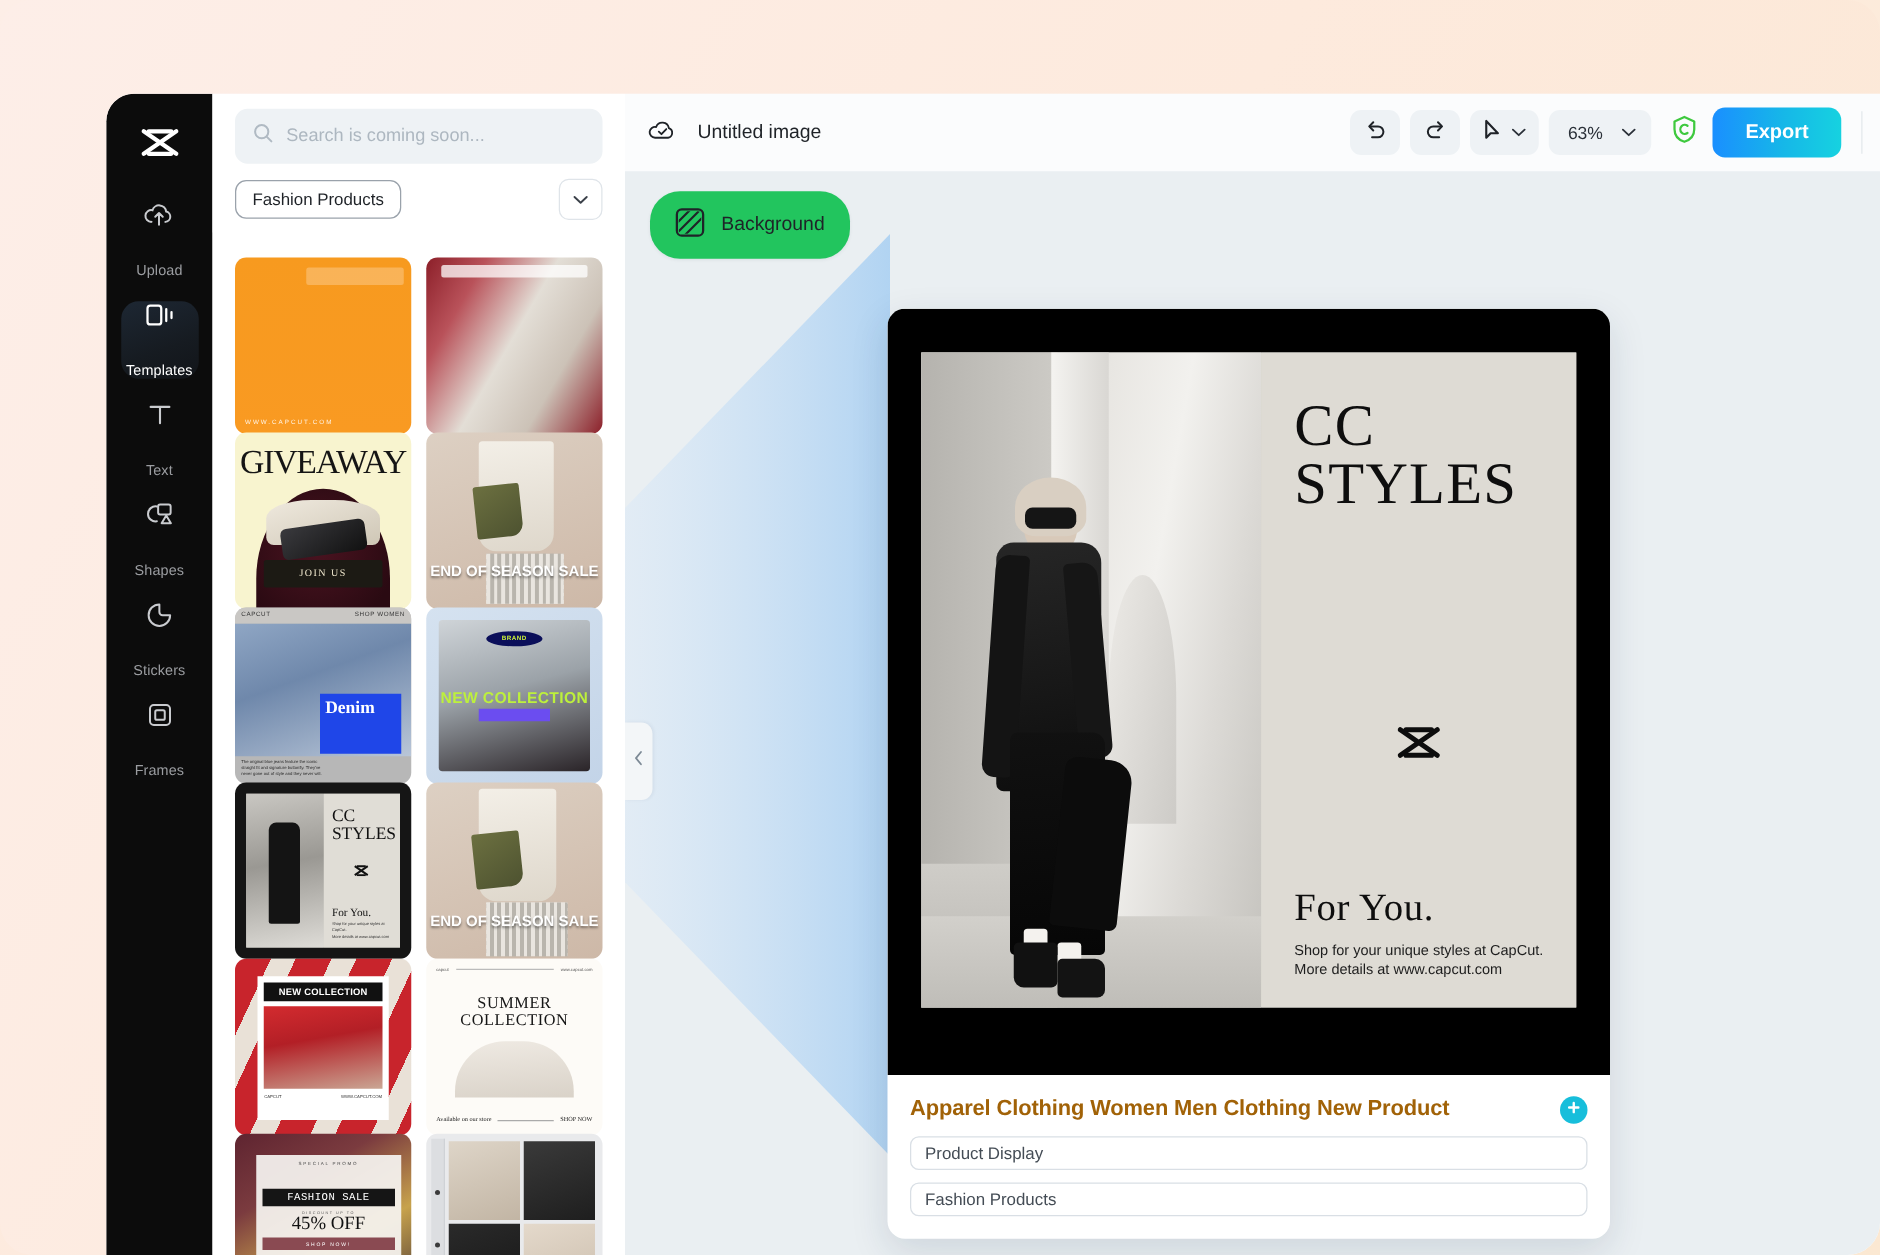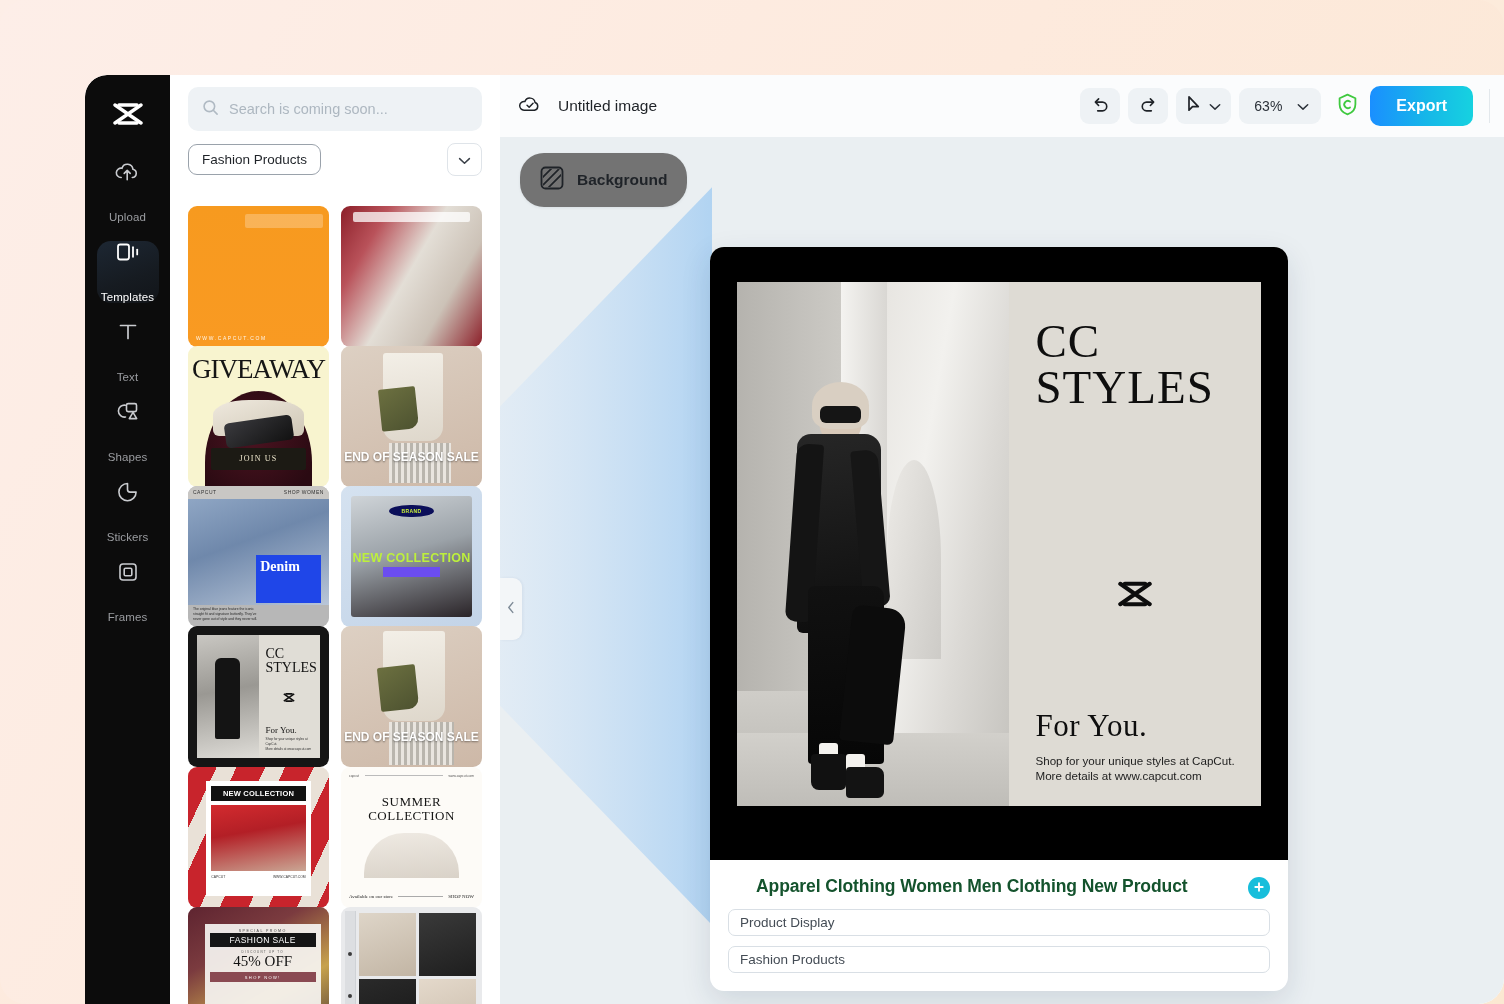--- a/index.html
+++ b/index.html
@@ -98,24 +98,23 @@
   .export-btn{
     height:40px; padding:0 26px; border:none; border-radius:10px; cursor:pointer;
     background:linear-gradient(90deg,#1a8fff 0%,#16b7e8 55%,#16d2e0 100%);
     color:#fff; font-size:16px; font-weight:700; font-family:"Liberation Sans",sans-serif;
     display:flex;align-items:center;
   }
   .right-div{ width:1px; height:34px; background:#e3e8ec; margin-left:16px; }
 
   .bg-chip{
     position:absolute; left:20px; top:78px; z-index:6;
-    background:#737373; border-radius:24px; height:54px; padding:0 20px;
+    background:#22c55e; border-radius:24px; height:54px; padding:0 20px;
     display:flex; align-items:center; gap:13px; cursor:pointer;
     box-shadow:0 1px 3px rgba(20,40,60,.07);
-    font-weight:bold;
   }
   .bg-chip span{ font-size:15.5px; color:#1f2328; }
 
   
   .beam{
     position:absolute; left:0; top:0; width:100%; height:100%;
     pointer-events:none; z-index:1;
   }
 
   
@@ -144,21 +143,21 @@
     color:#0e0e0e; letter-spacing:1px;
   }
   .p-foryou{
     font-family:"Liberation Serif", serif; font-size:31px; color:#0e0e0e;
     margin-top:auto; letter-spacing:.5px;
   }
   .p-sub{ font-size:11.6px; color:#1d1d1d; line-height:1.35; margin-top:9px; }
   .p-logo{ position:absolute; left:50%; top:57%; transform:translateX(-50%); }
 
   .card-foot{ padding:16px 18px 18px 18px; position:relative; }
-  .card-title{ font-size:17.5px; font-weight:700; color:#14532d; letter-spacing:-.1px;margin-left:28px; }
+  .card-title{ font-size:17.5px; font-weight:700; color:#a16207; letter-spacing:-.1px; }
   .tags{ display:flex; gap:10px; margin-top:12px;flex-direction:column; }
   .tag{
     border:1px solid #d9dfe5; border-radius:7px; padding:5px 11px;
     font-size:13.5px; color:#444c55; background:#fff; cursor:pointer;
   }
   .add-btn{
     position:absolute; right:18px; top:17px; width:22px;height:22px;border-radius:50%;
     background:#17bedb; display:flex;align-items:center;justify-content:center;cursor:pointer;
   }
 </style>
@@ -333,21 +332,21 @@
           <div style="position:absolute;left:0;right:0;bottom:9px;display:flex;align-items:center;justify-content:space-between;padding:0 8px;font-family:'Liberation Serif',serif;font-size:5px;color:#222;">
               <span>Available on our store</span>
               <span style="flex:1;height:1px;background:#aaa;margin:0 5px;"></span>
               <span>SHOP NOW</span>
             </div>
         </div>
 
         <div class="thumb" style="background:linear-gradient(150deg,#5e2430 0%,#7b3b3f 30%,#c7a24c 62%,#3b2a33 100%);">
           <div style="position:absolute;left:12%;top:12%;right:6%;bottom:24%;background:rgba(245,243,240,.93);padding:5px;text-align:center;">
             <div style="font-size:3.6px;letter-spacing:1.4px;color:#444;">SPECIAL PROMO</div>
-            <div style="background:#151515;color:#fff;font-family:Liberation Sans, sans-serif;font-size:8.5px;padding:2px 0;margin-top:0;letter-spacing:.4px;">FASHION SALE</div>
+            <div style="background:#151515;color:#fff;font-family:Liberation Mono, monospace;font-size:8.5px;padding:2px 0;margin-top:18px;letter-spacing:.4px;">FASHION SALE</div>
             <div style="font-size:3px;letter-spacing:1.2px;color:#555;margin-top:3px;">DISCOUNT UP TO</div>
             <div style="font-family:'Liberation Serif',serif;font-size:15px;line-height:.9;color:#111;margin-top:1px;">45% OFF</div>
             <div style="background:#8a4a52;color:#fff;font-size:4px;letter-spacing:1.4px;padding:2.5px 0;margin-top:4px;">SHOP NOW!</div>
           </div>
 
         </div>
 
         <div class="thumb" style="background:#e9eaec;">
           <div style="position:absolute;left:4px;top:4px;bottom:4px;width:11px;background:#dcdee1;border-right:1px solid #cfd2d6;"></div>
           <div style="position:absolute;left:7px;top:32%;width:4px;height:4px;border-radius:50%;background:#3b3b3b;"></div>

